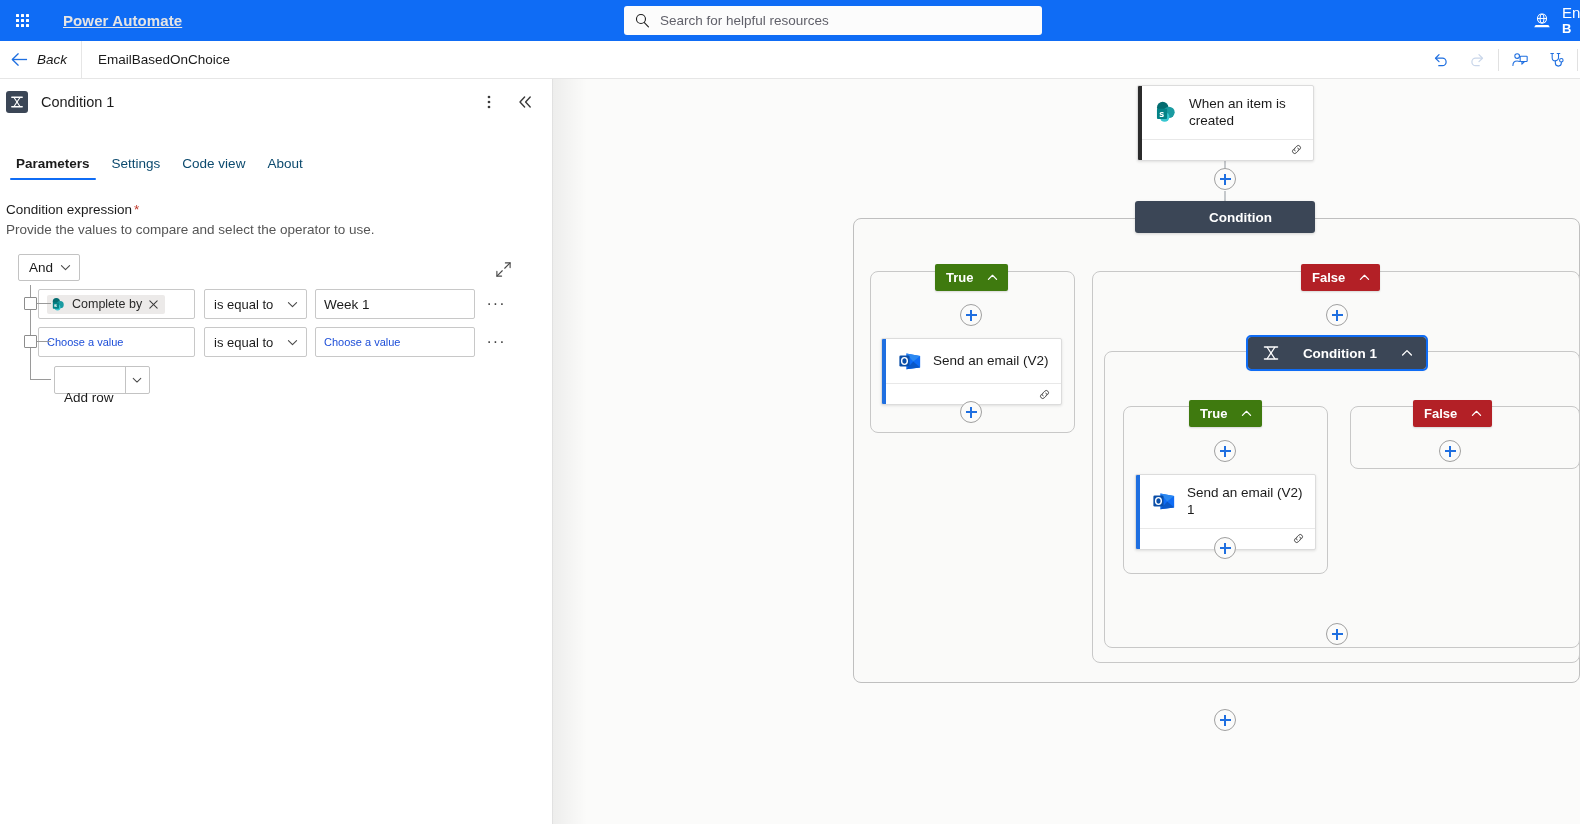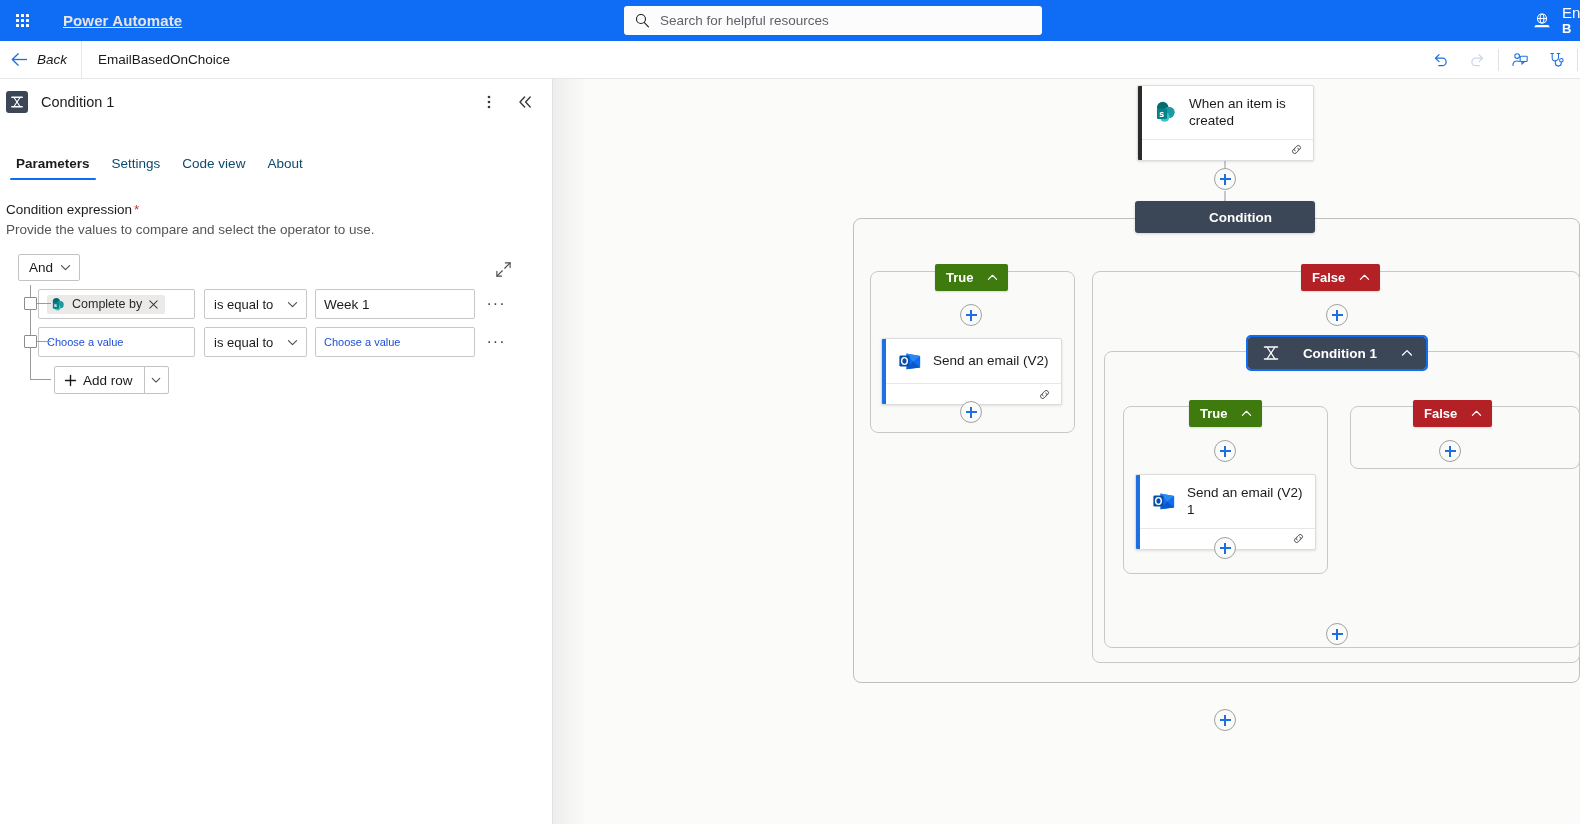--- a/index.html
+++ b/index.html
@@ -111,21 +111,21 @@
     display: flex; align-items: center; justify-content: space-between; padding: 0 7px 0 9px; cursor: pointer;
   }
   .op-combo span { font-size: 13px; color: #1b1b1b; }
   .row-more { margin-left: 10px; width: 22px; height: 22px; display: flex; align-items: center; justify-content: center; cursor: pointer; color: #444; font-size: 16px; letter-spacing: 1px; }
   .addrow-wrap { display: flex; align-items: center; position: relative; height: 34px; margin-top: 2px; }
   .tree-corner { position: absolute; left: 12px; top: 0; width: 21px; height: 17px; border-left: 1px solid #9a9a9a; border-bottom: 1px solid #9a9a9a; }
   .addrow {
     margin-left: 36px; height: 28px; border: 1px solid #c3c3c3; border-radius: 2px; background: #fff;
     display: flex; align-items: center; cursor: pointer;
   }
-  .addrow-main { display: flex; align-items: center; gap: 6px; padding: 0 11px 0 9px; height: 100%; }
+  .addrow-main { display: flex; align-items: flex-end; gap: 23px; padding: 0 11px 0 9px; height: 100%; flex-direction: column; }
   .addrow-text { font-size: 13.5px; color: #1b1b1b; }
   .addrow-split { border-left: 1px solid #c3c3c3; width: 24px; height: 100%; display: flex; align-items: center; justify-content: center; }
 
   
   .canvas {
     position: absolute; top: 79px; left: 553px; width: 1027px; height: 745px;
     background-color: #fbfbfa; overflow: hidden;
     background-image: radial-gradient(#c9c9c9 0.7px, transparent 0.7px);
     background-size: 18px 18px; background-position: 6px 5px;
   }

